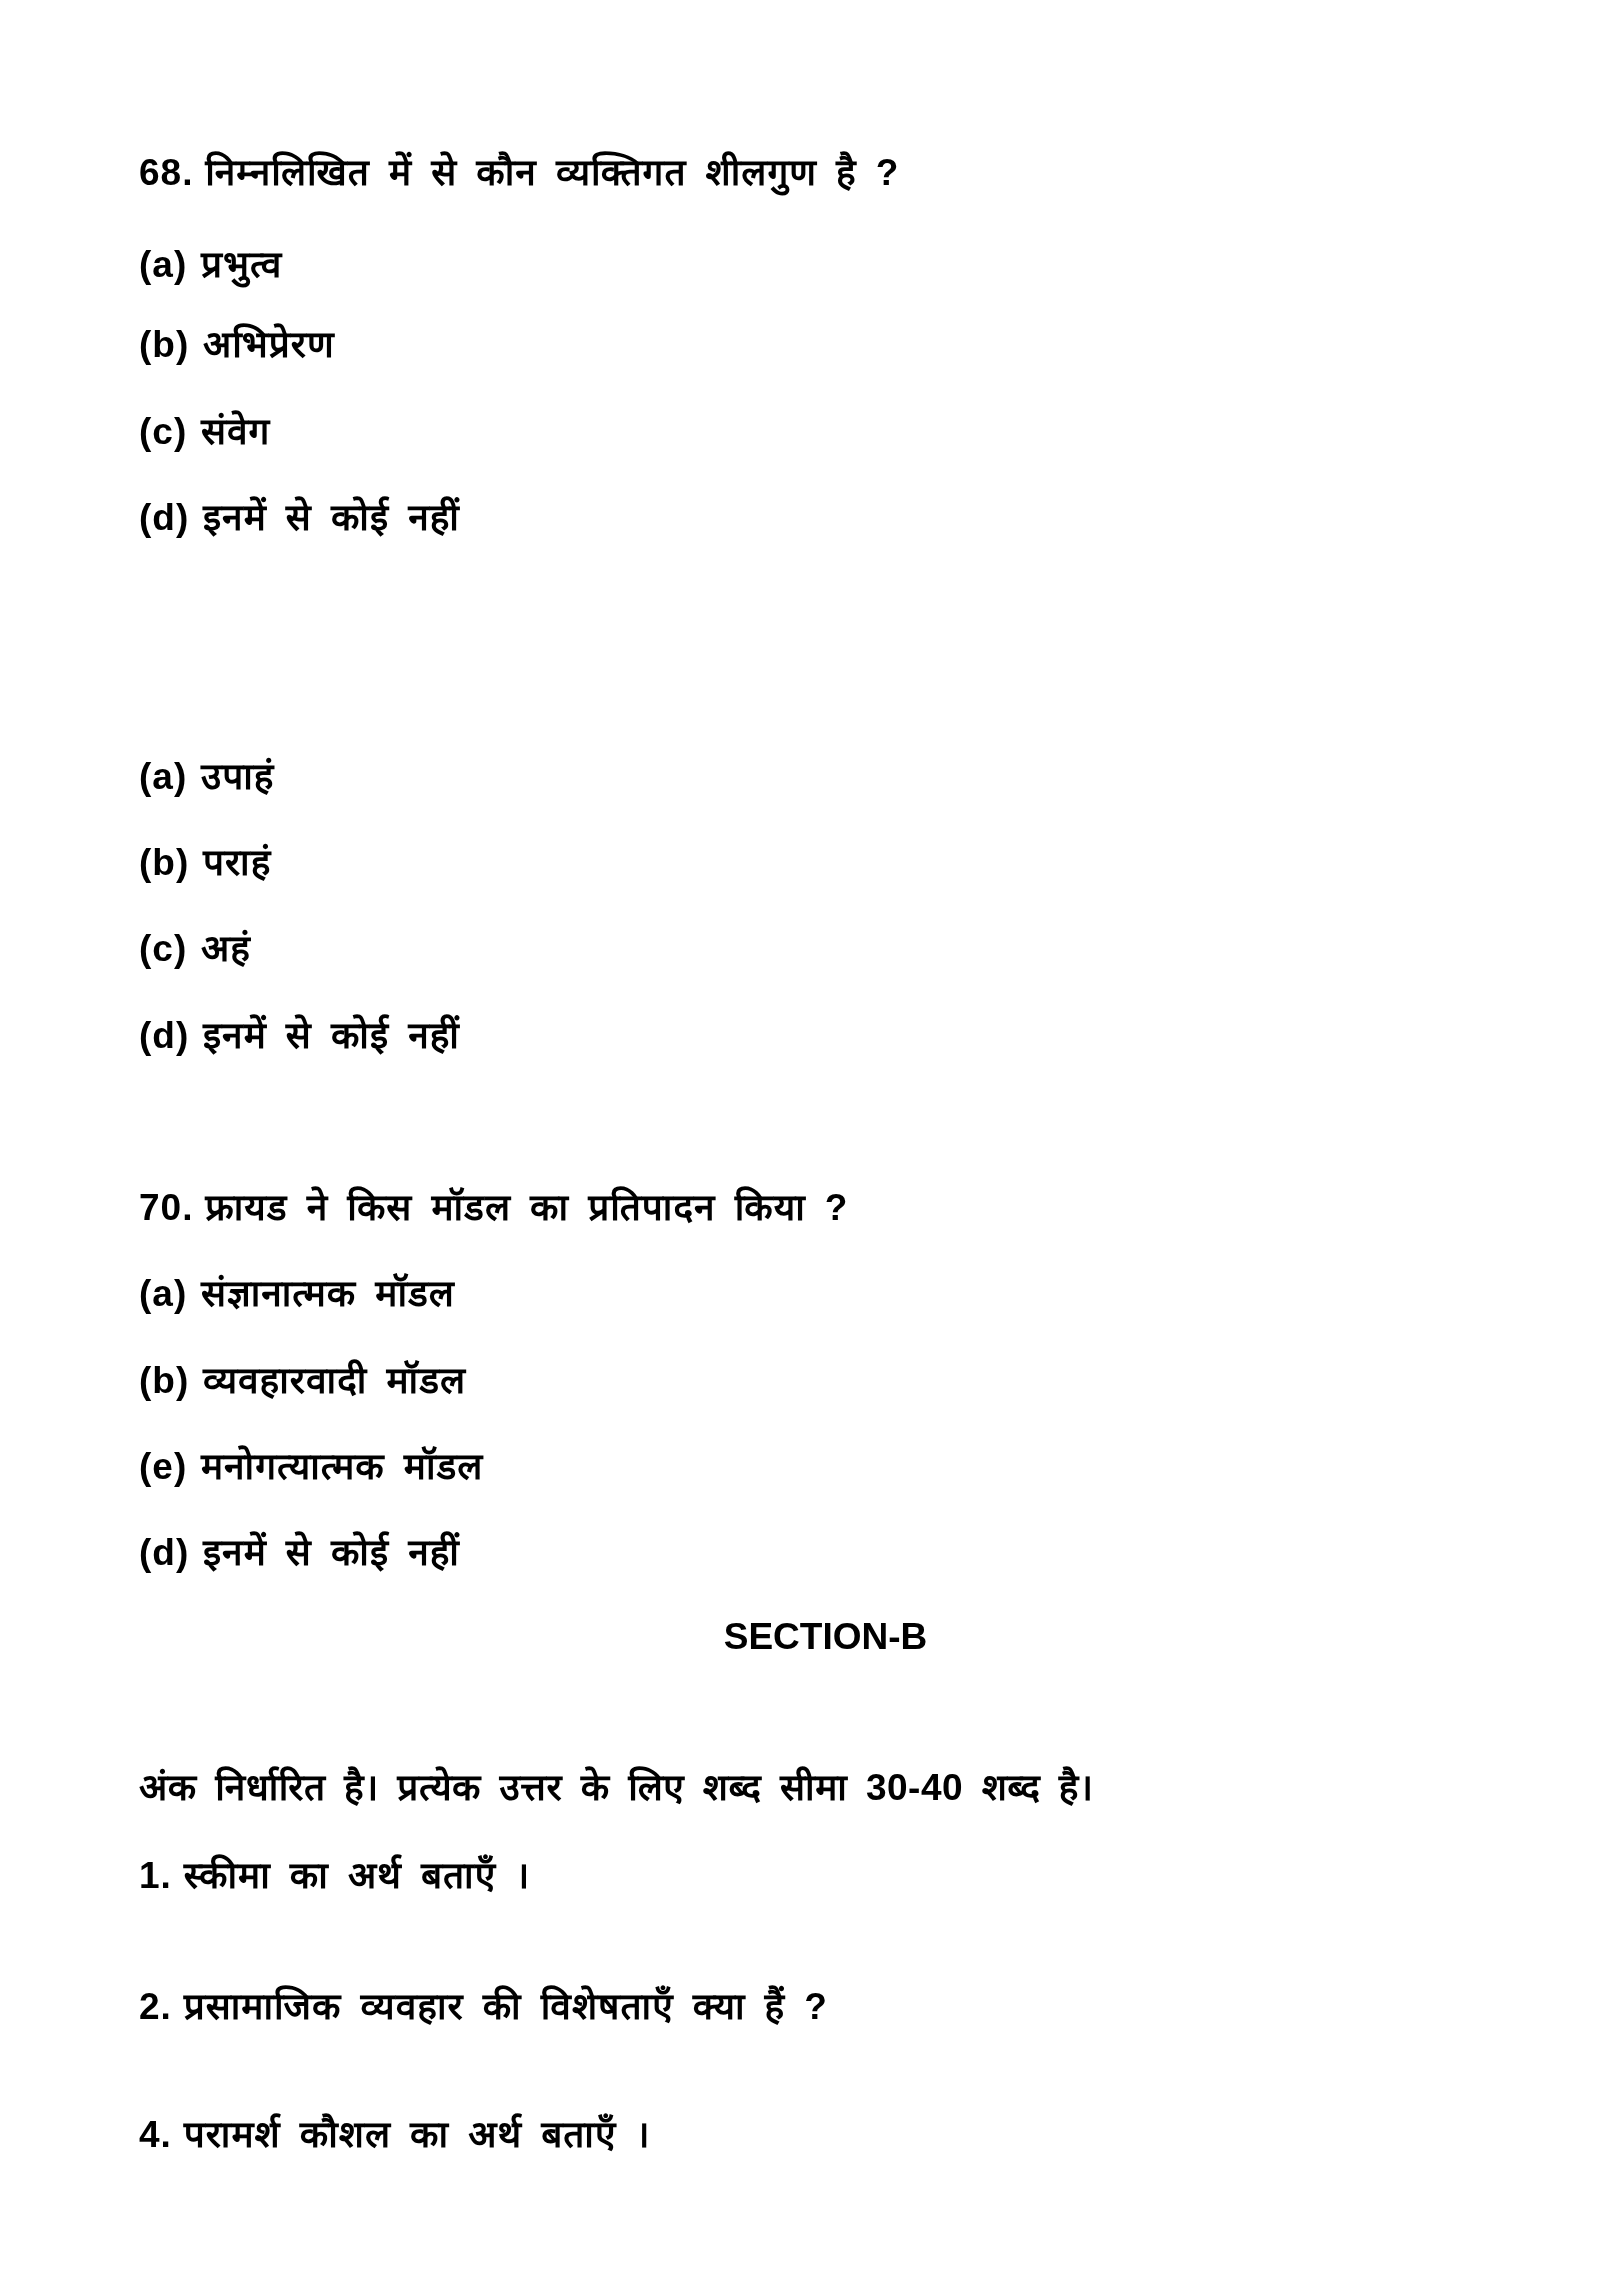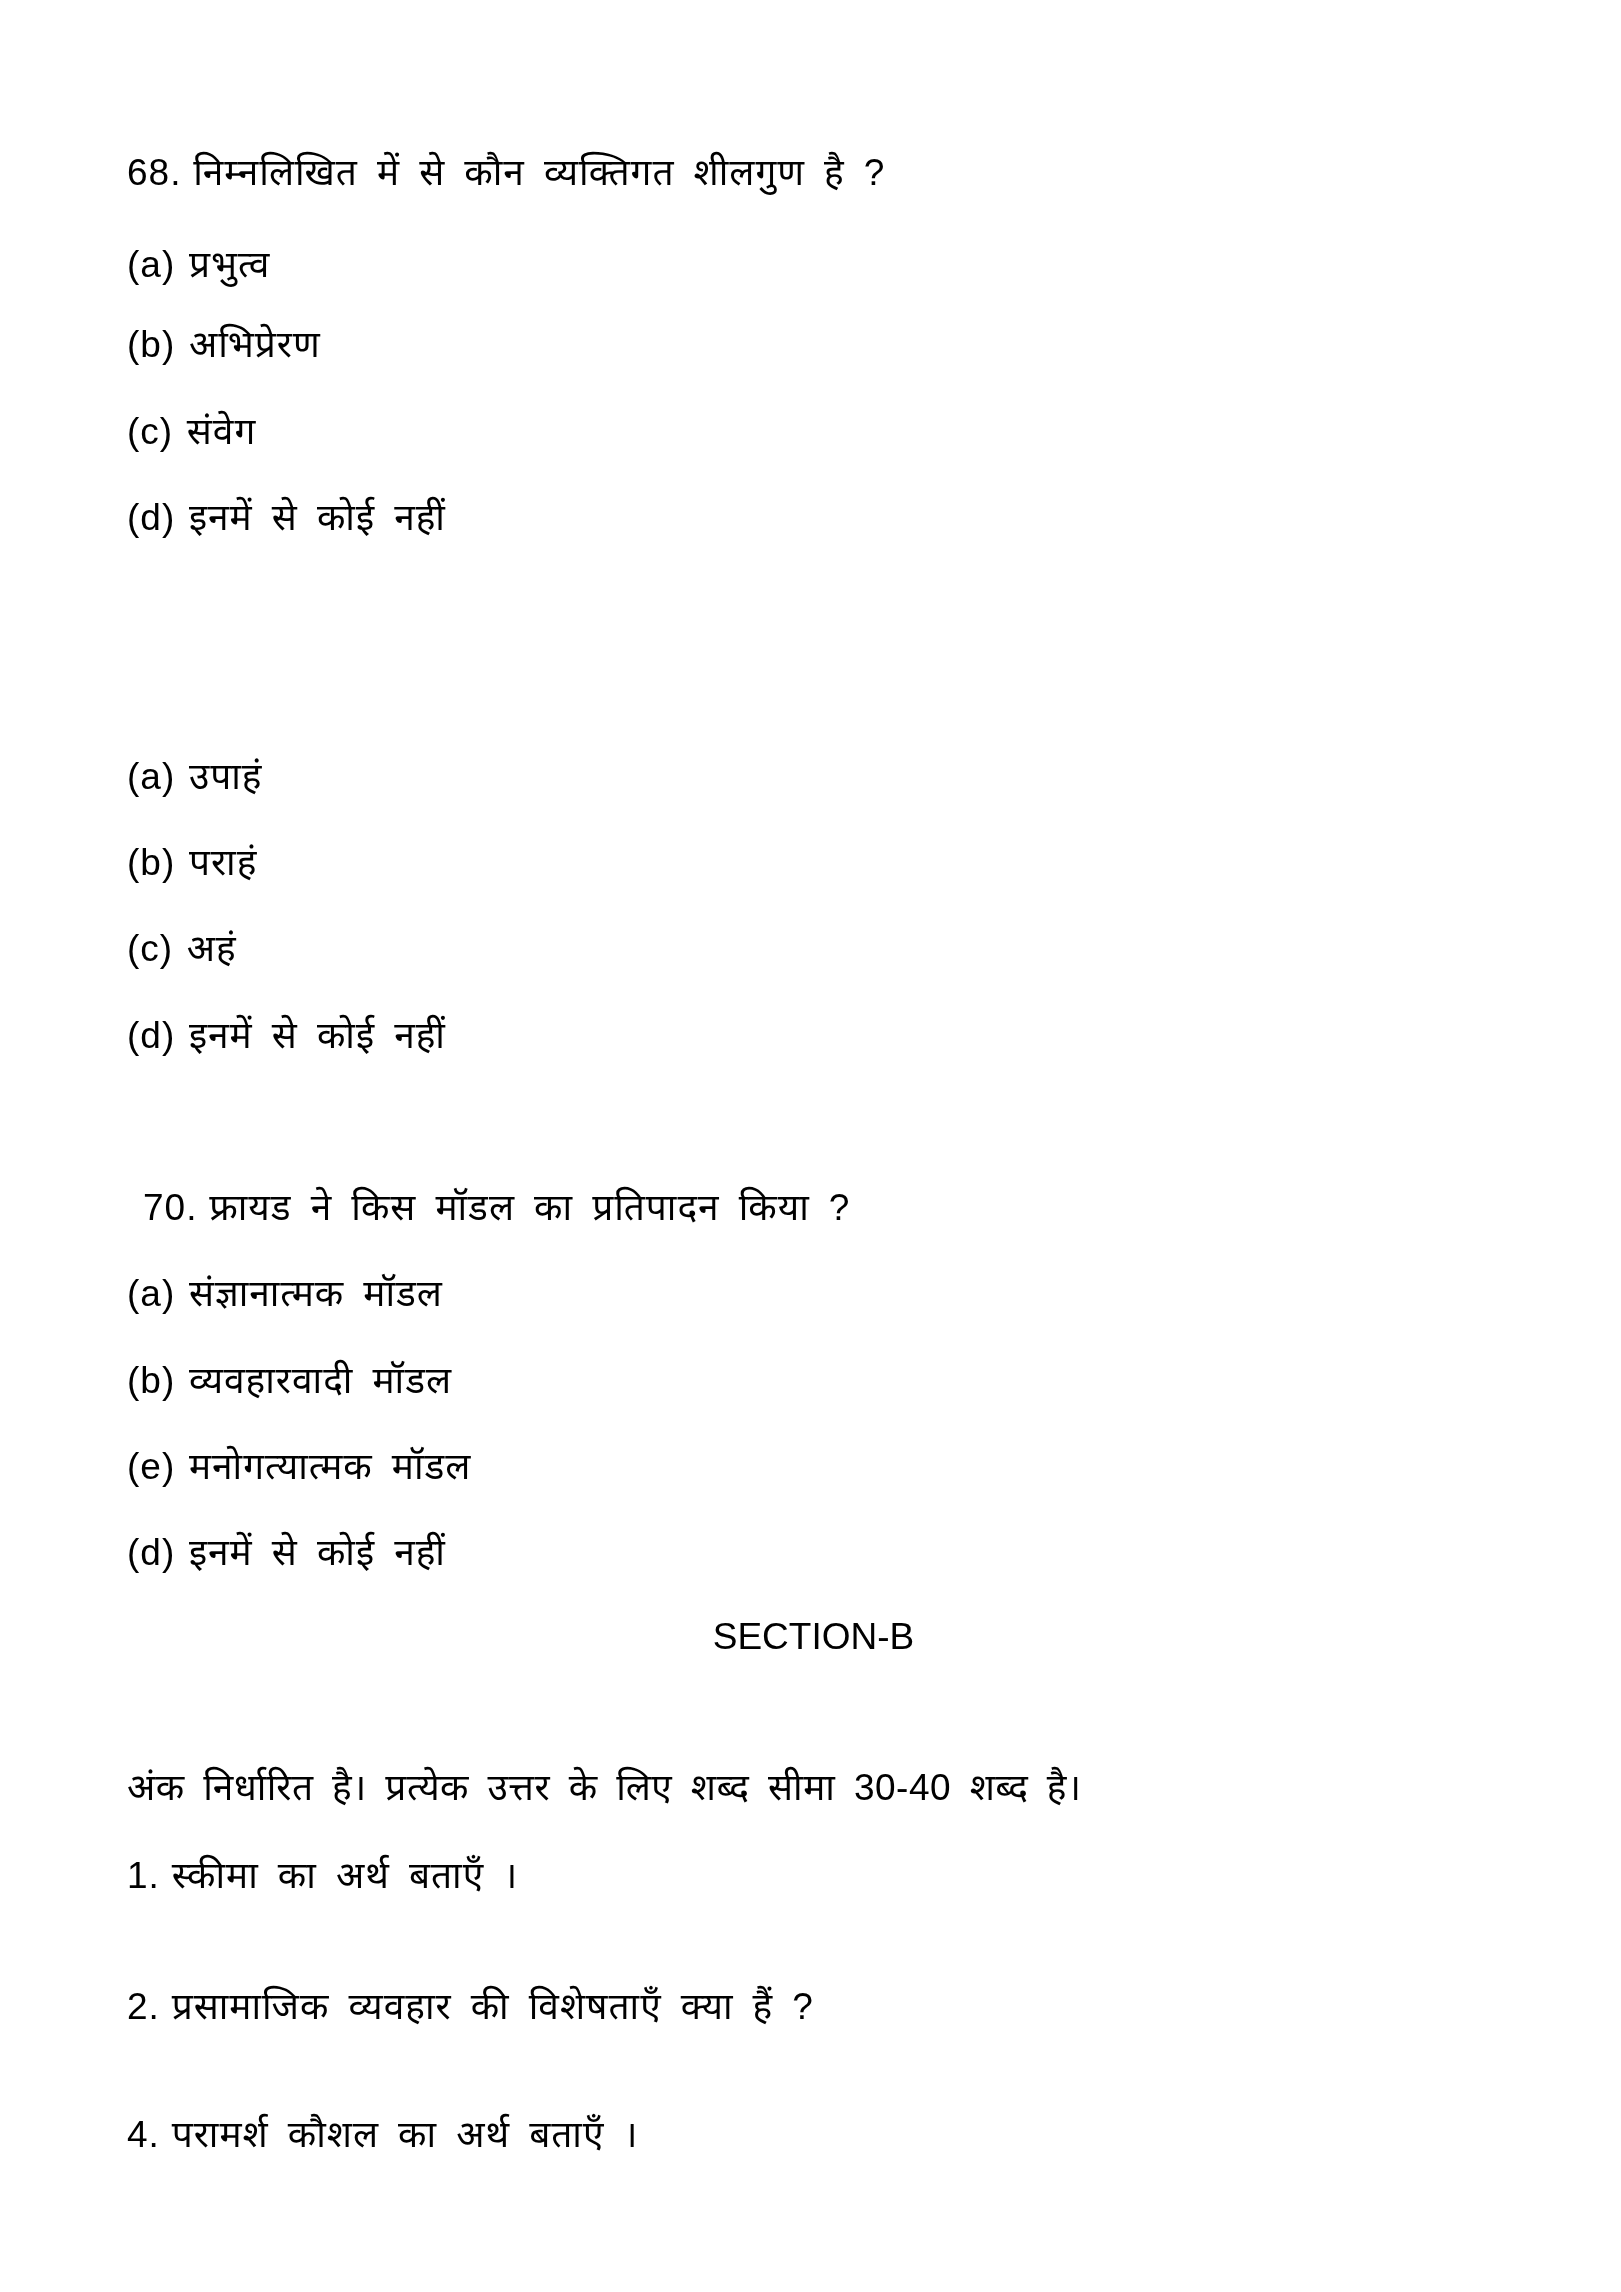--- a/index.html
+++ b/index.html
@@ -1,21 +1,21 @@
 <!DOCTYPE html>
 <html><head>
   <meta charset="utf-8">
   <style>
     html, body { margin: 0; padding: 0; background: #ffffff; }
     body {
       width: 1621px; height: 2293px; position: relative; overflow: hidden;
       font-family: "Liberation Sans", "DejaVu Sans", sans-serif;
       color: #000000;
     }
-    .page { position: absolute; left: 0; top: 0; width: 1440px; height: 2293px; }
+    .page { position: absolute; left: 12px; top: 0; width: 1440px; height: 2293px; font-weight: bold; }
     .line {
       position: absolute; left: 127px;
       font-size: 37px; line-height: 47px; white-space: nowrap;
       letter-spacing: 1px; word-spacing: 7.8px;
     }
     .num { margin-right: 11.8px; }
     .opt-label { margin-right: 13.7px; }
     .section-title {
       position: absolute; left: 0; width: 1627px; text-align: center;
       font-size: 37px; line-height: 47px;
@@ -49,21 +49,21 @@
   <div class="line" style="top:839px;">
     <span class="opt-label">(b)</span><span>पराहं</span>
   </div>
   <div class="line" style="top:925px;">
     <span class="opt-label">(c)</span><span>अहं</span>
   </div>
   <div class="line" style="top:1012px;">
     <span class="opt-label">(d)</span><span>इनमें से कोई नहीं</span>
   </div>
 
-  <div class="line" style="top:1184px;margin-left:16px;">
+  <div class="line" style="top:1184px;">
     <span class="num">70.</span><span>फ्रायड ने किस मॉडल का प्रतिपादन किया ?</span>
   </div>
   <div class="line" style="top:1270px;">
     <span class="opt-label">(a)</span><span>संज्ञानात्मक मॉडल</span>
   </div>
   <div class="line" style="top:1443px;">
     <span class="opt-label">(e)</span><span>मनोगत्यात्मक मॉडल</span>
   </div>
   <div class="line" style="top:1357px;">
     <span class="opt-label">(b)</span><span>व्यवहारवादी मॉडल</span>

